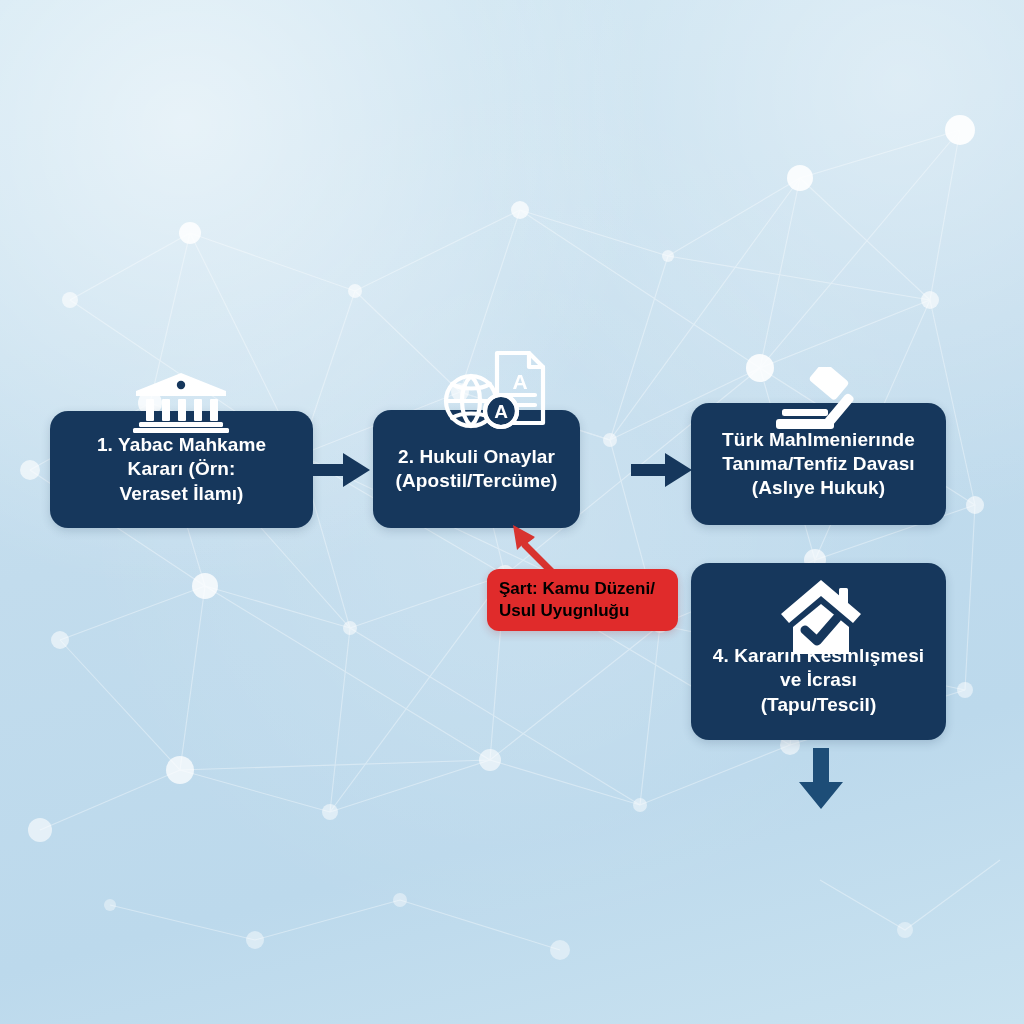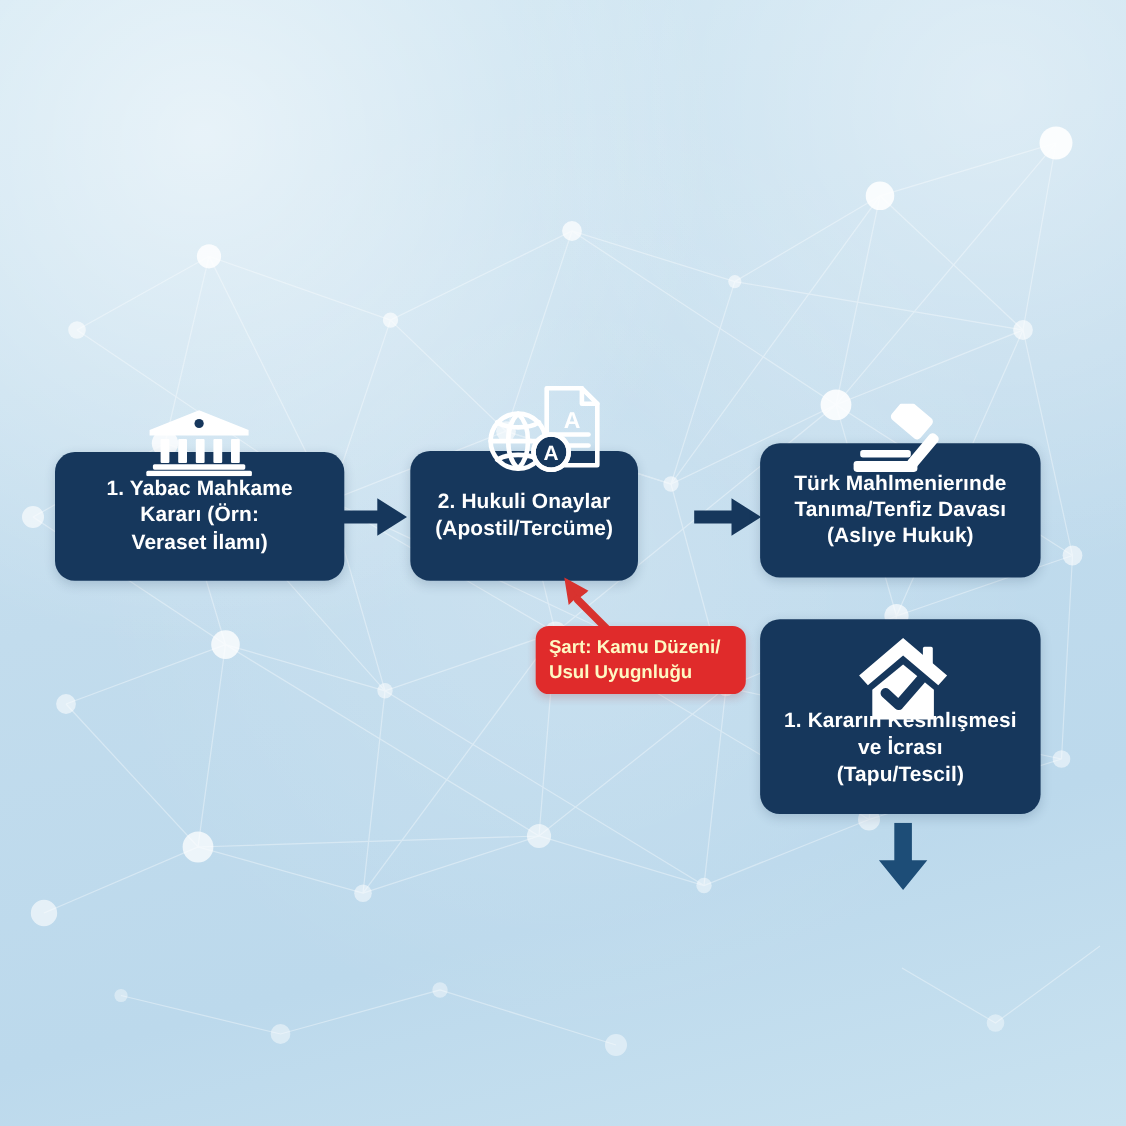--- a/index.html
+++ b/index.html
@@ -82,21 +82,21 @@
 
   
   #callout {
     position: absolute;
     left: 487px;
     top: 569px;
     width: 191px;
     height: 62px;
     background: #e02b2b;
     border-radius: 12px;
-    color: #fef9c3;
+    color: #000000;
     font-size: 17px;
     font-weight: 700;
     display: flex;
     align-items: center;
     justify-content: flex-start;
     padding: 0 10px 0 12px;
     box-sizing: border-box;
     line-height: 1.3;
     box-shadow: 0 3px 8px rgba(150,25,25,0.20);
     z-index: 4;
@@ -253,21 +253,21 @@
     <path d="M57 57 L22 20 L30 14 L8 2 L12 27 L18 21 L52 58 Z" fill="#d8332f"></path>
     <path d="M9 3 L29 15 L21 21 Z" fill="#d8332f"></path>
     <path d="M56 58 L20 22" stroke="#d8332f" stroke-width="7" stroke-linecap="round"></path>
   </svg>
   <div id="callout">
     <span class="label">Şart: Kamu Düzeni/
 Usul Uyugnluğu</span>
   </div>
 
   <div class="node" id="node4">
-    <span class="label">1. Kararın Kesinlışmesi
+    <span class="label">4. Kararın Kesinlışmesi
 ve İcrası
 (Tapu/Tescil)</span>
   </div>
   <svg class="float-icon" id="icon-home" viewBox="0 0 84 78" xmlns="http://www.w3.org/2000/svg" aria-hidden="true">
     <g fill="#ffffff">
 
       <path d="M42 2 L82 36 L74 45 L42 18 L10 45 L2 36 Z"></path>
 
       <rect x="60" y="10" width="9" height="16" rx="1.5"></rect>
 

